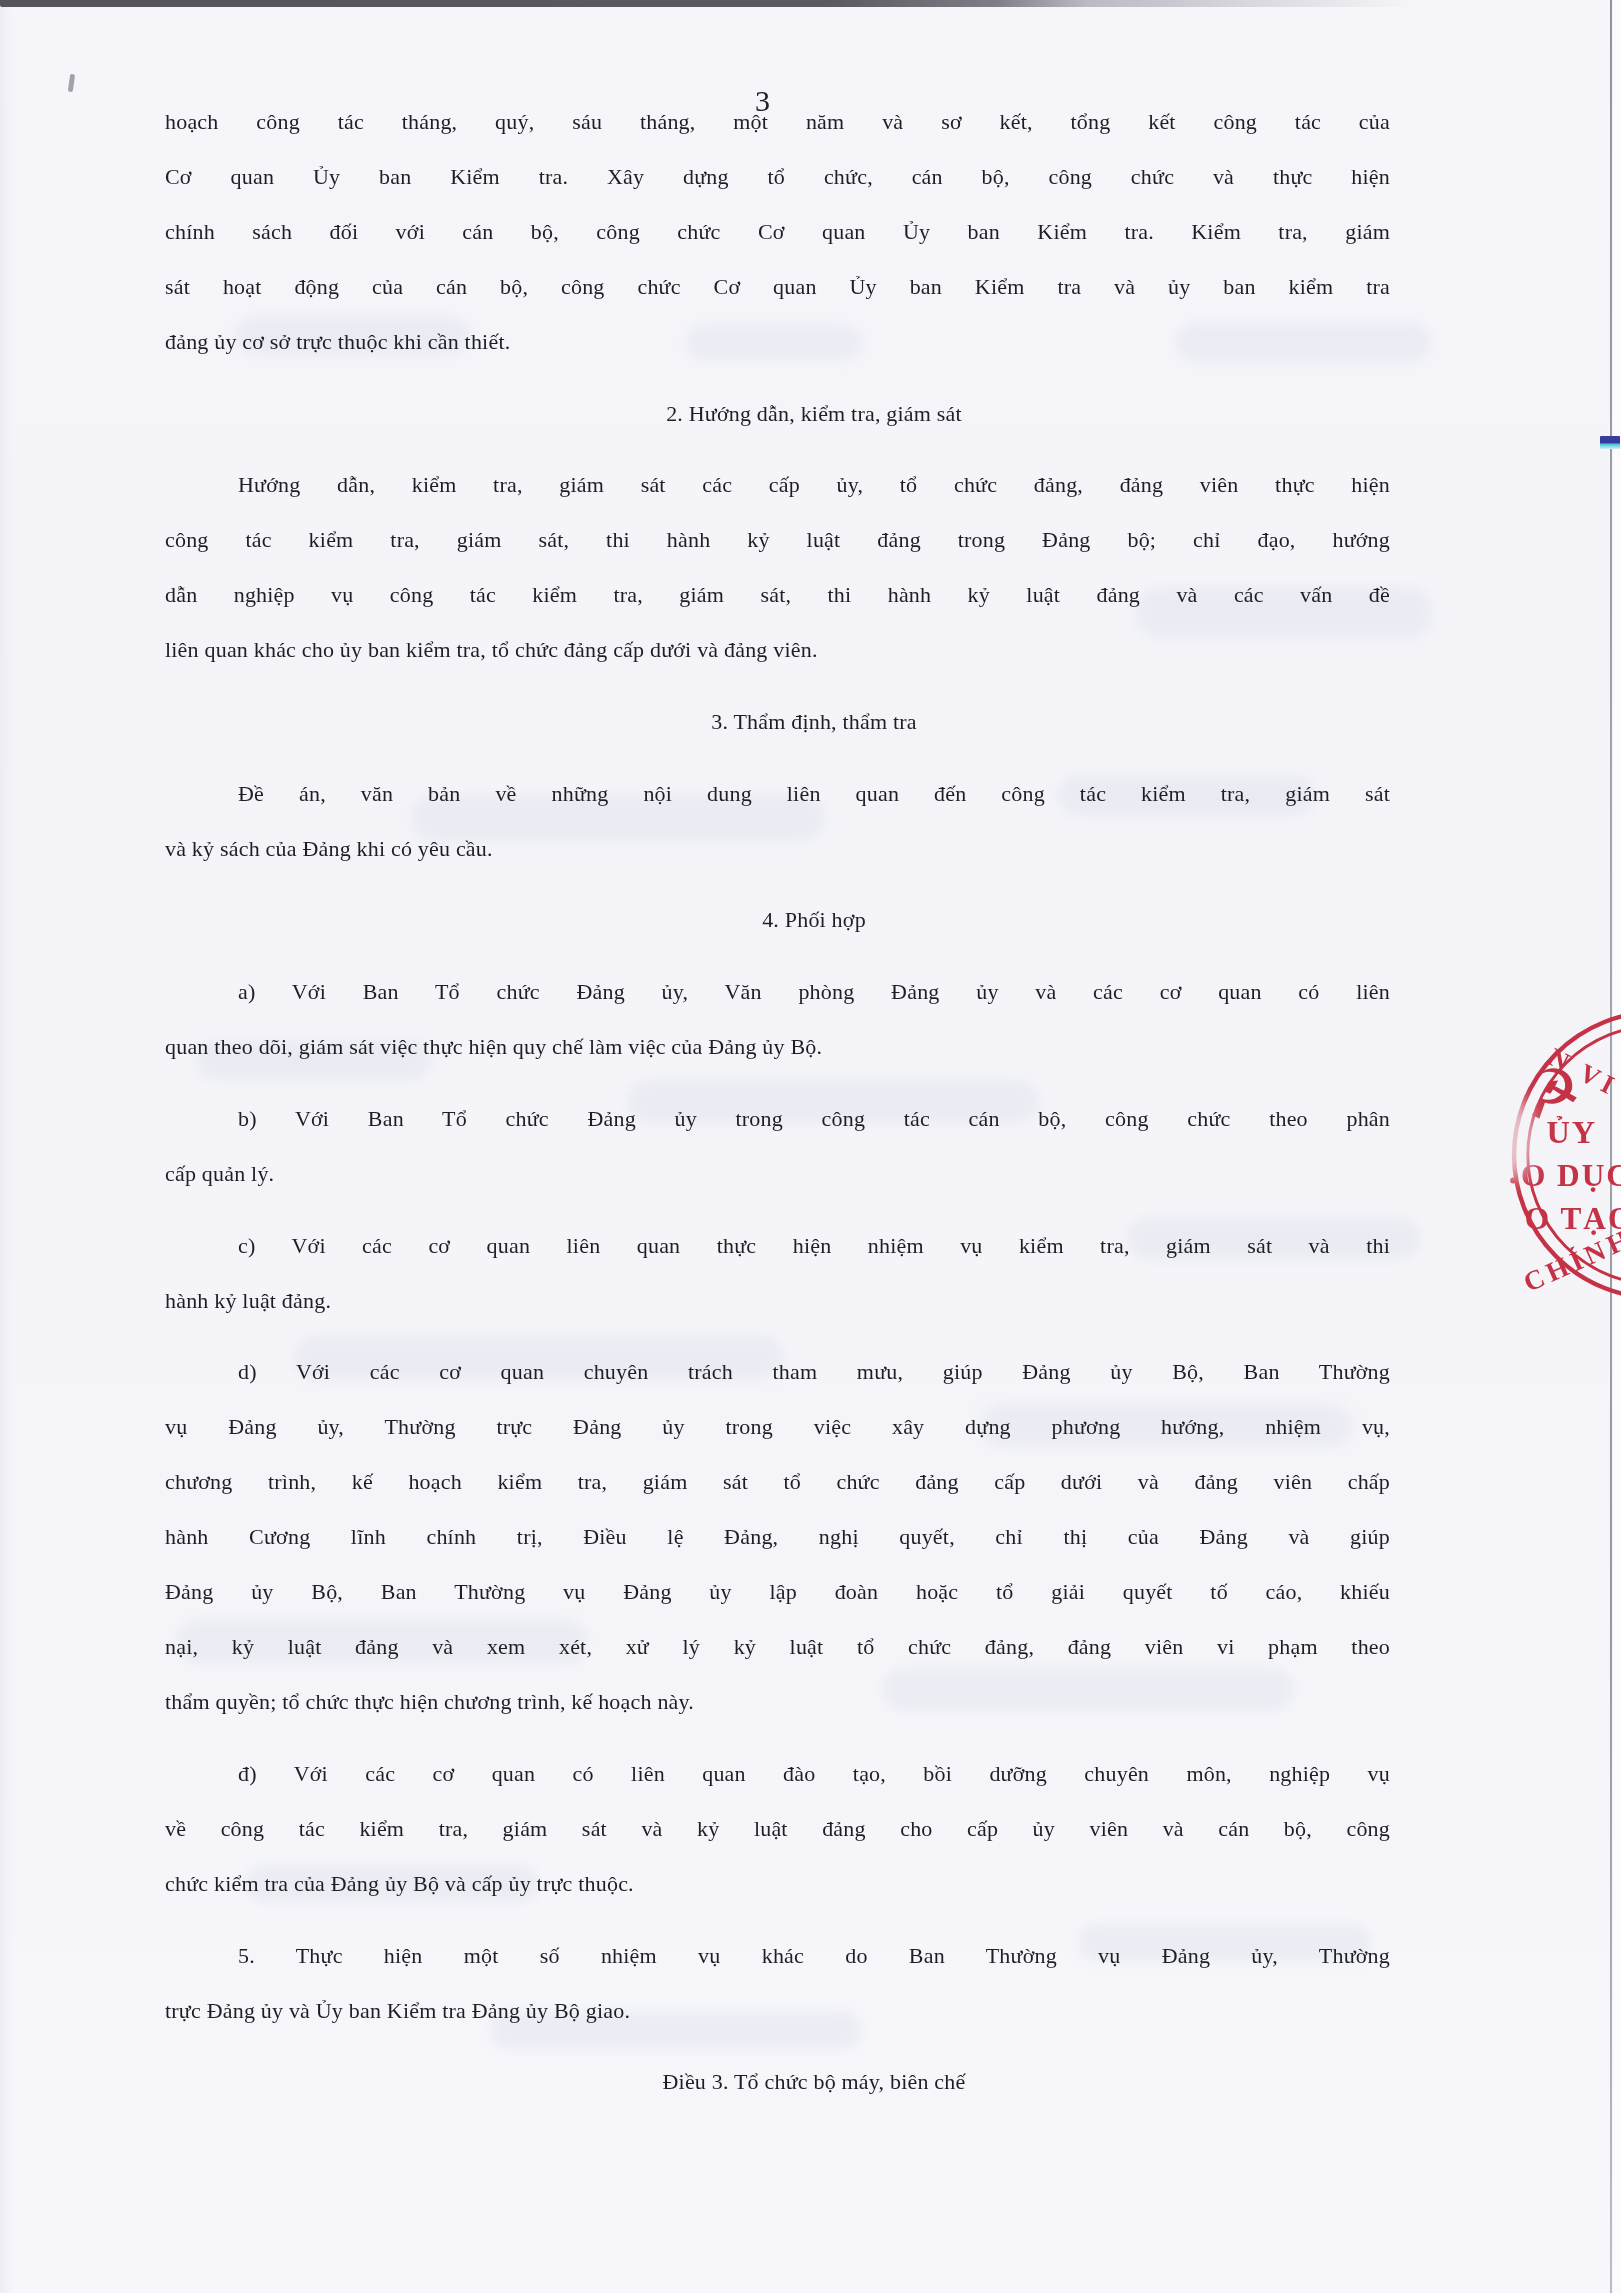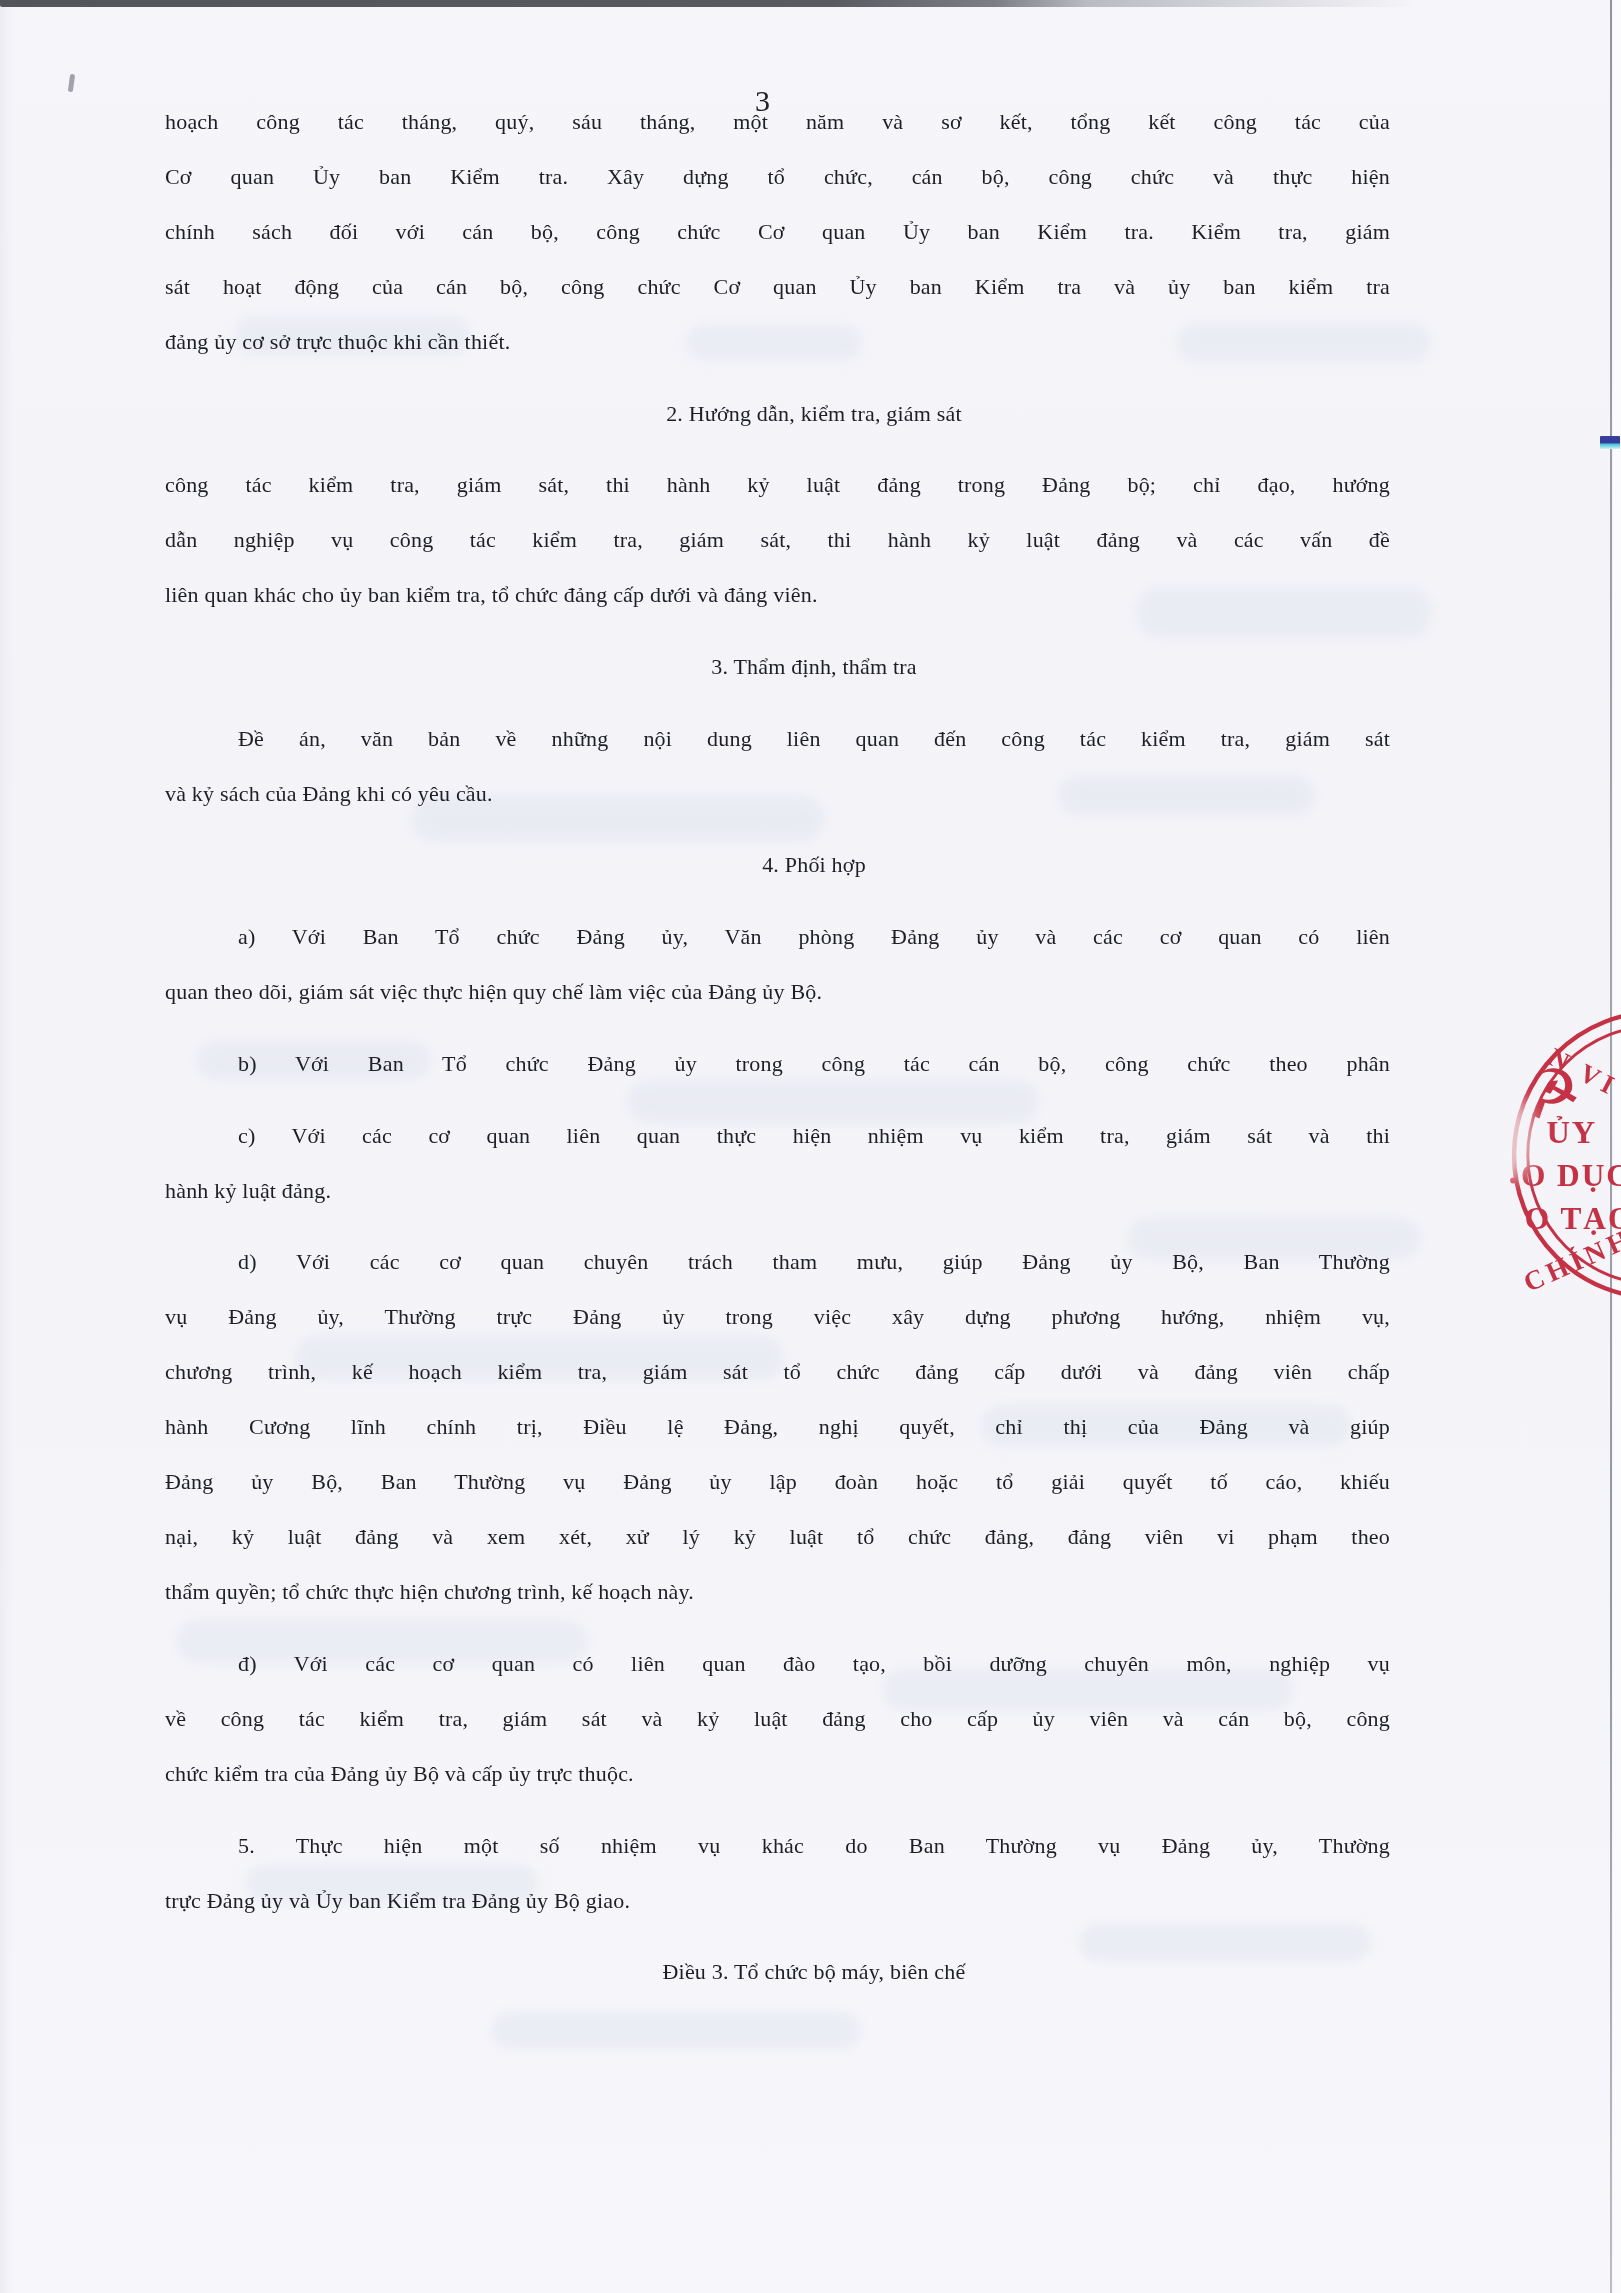--- a/index.html
+++ b/index.html
@@ -107,40 +107,42 @@
       <div class="ln just first">hoạch công tác tháng, quý, sáu tháng, một năm và sơ kết, tổng kết công tác của</div>
       <div class="ln just">Cơ quan Ủy ban Kiểm tra. Xây dựng tổ chức, cán bộ, công chức và thực hiện</div>
       <div class="ln just">chính sách đối với cán bộ, công chức Cơ quan Ủy ban Kiểm tra. Kiểm tra, giám</div>
       <div class="ln just">sát hoạt động của cán bộ, công chức Cơ quan Ủy ban Kiểm tra và ủy ban kiểm tra</div>
       <div class="ln">đảng ủy cơ sở trực thuộc khi cần thiết.</div>
     </div>
     <div class="para">
       <div class="ln first ind">2. Hướng dẫn, kiểm tra, giám sát</div>
     </div>
     <div class="para">
+      <div class="ln just first ind">Hướng dẫn, kiểm tra, giám sát các cấp ủy, tổ chức đảng, đảng viên thực hiện</div>
       <div class="ln just">công tác kiểm tra, giám sát, thi hành kỷ luật đảng trong Đảng bộ; chỉ đạo, hướng</div>
       <div class="ln just">dẫn nghiệp vụ công tác kiểm tra, giám sát, thi hành kỷ luật đảng và các vấn đề</div>
       <div class="ln">liên quan khác cho ủy ban kiểm tra, tổ chức đảng cấp dưới và đảng viên.</div>
     </div>
     <div class="para">
       <div class="ln first ind">3. Thẩm định, thẩm tra</div>
     </div>
     <div class="para">
       <div class="ln just first ind">Đề án, văn bản về những nội dung liên quan đến công tác kiểm tra, giám sát</div>
       <div class="ln">và kỷ sách của Đảng khi có yêu cầu.</div>
     </div>
     <div class="para">
       <div class="ln first ind">4. Phối hợp</div>
     </div>
     <div class="para">
       <div class="ln just first ind">a) Với Ban Tổ chức Đảng ủy, Văn phòng Đảng ủy và các cơ quan có liên</div>
       <div class="ln">quan theo dõi, giám sát việc thực hiện quy chế làm việc của Đảng ủy Bộ.</div>
     </div>
     <div class="para">
       <div class="ln just first ind">b) Với Ban Tổ chức Đảng ủy trong công tác cán bộ, công chức theo phân</div>
+      <div class="ln">cấp quản lý.</div>
     </div>
     <div class="para">
       <div class="ln just first ind">c) Với các cơ quan liên quan thực hiện nhiệm vụ kiểm tra, giám sát và thi</div>
       <div class="ln">hành kỷ luật đảng.</div>
     </div>
     <div class="para">
       <div class="ln just first ind">d) Với các cơ quan chuyên trách tham mưu, giúp Đảng ủy Bộ, Ban Thường</div>
       <div class="ln just">vụ Đảng ủy, Thường trực Đảng ủy trong việc xây dựng phương hướng, nhiệm vụ,</div>
       <div class="ln just">chương trình, kế hoạch kiểm tra, giám sát tổ chức đảng cấp dưới và đảng viên chấp</div>
       <div class="ln just">hành Cương lĩnh chính trị, Điều lệ Đảng, nghị quyết, chỉ thị của Đảng và giúp</div>

